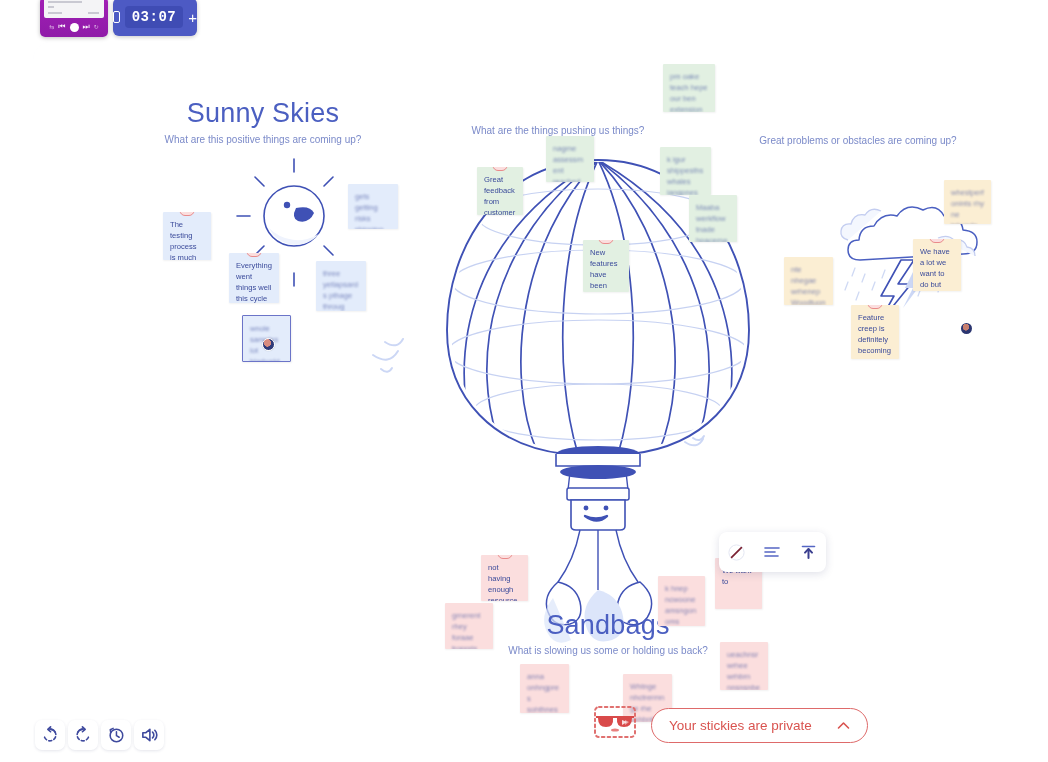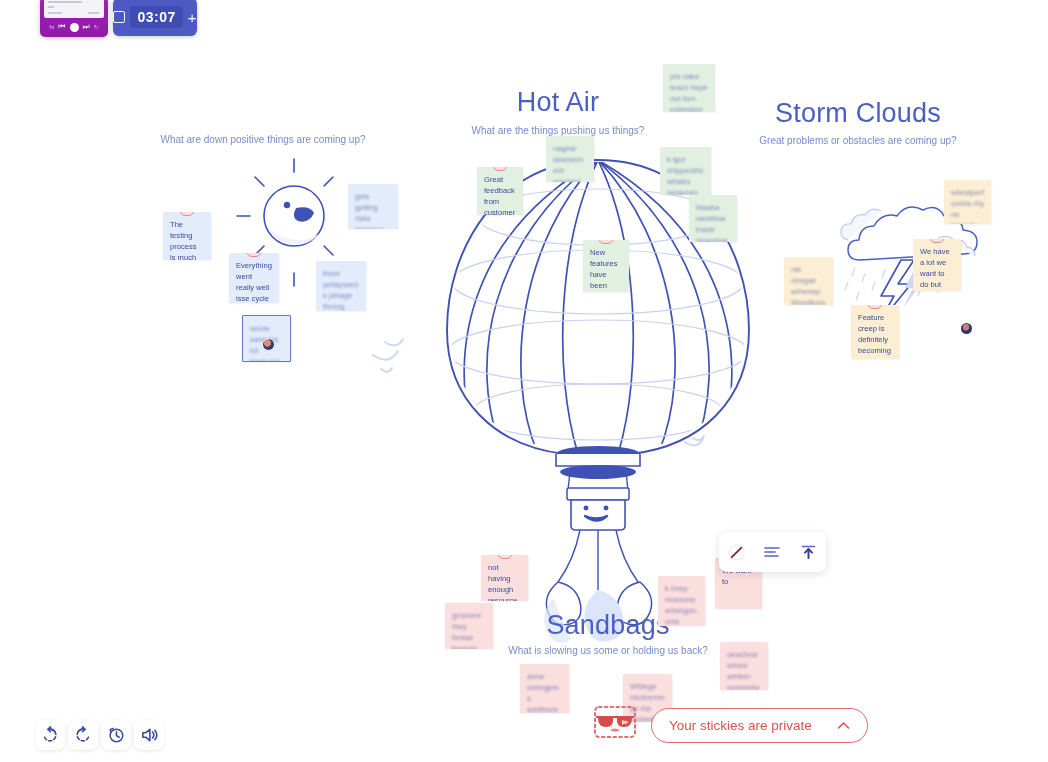--- a/index.html
+++ b/index.html
@@ -80,21 +80,21 @@
   #timer-stop {
     width: 12px; height: 12px; border-radius: 2px;
     border: 1.6px solid #ffffff; cursor: pointer;
   }
   #timer-value {
     background: #3f4cb4;
     color: #ffffff;
     font-size: 14px; font-weight: bold;
     letter-spacing: .5px;
     padding: 3px 7px; border-radius: 4px;
-    font-family: Liberation Sans, sans-serif;
+    font-family: Liberation Mono, monospace;
   }
   #timer-plus {
     color: #ffffff; font-size: 15px; line-height: 1;
     cursor: pointer; font-weight: 300;
   }
 
   
   .quad-title {
     position: absolute;
     color: #4b5fc1;
@@ -314,39 +314,38 @@
           <path d="M583 488 q6 30 22 52"></path>
           <path d="M565 488 v60"></path>
         </g>
         <path d="M525 540 q-16 14 -10 30 q6 16 22 12 q14 -4 10 -22 q-4 -16 -22 -20 z" fill="#ffffff" stroke="#3f51b5" stroke-width="1.5"></path>
         <path d="M607 540 q16 14 10 30 q-6 16 -22 12 q-14 -4 -10 -22 q4 -16 22 -20 z" fill="#ffffff" stroke="#3f51b5" stroke-width="1.5"></path>
         <path d="M565 548 q-18 16 -12 36 q6 20 26 14 q16 -6 10 -28 q-6 -18 -24 -22 z" fill="#dce5fa" stroke="none"></path>
         <path d="M520 556 q-14 18 -6 34 q8 16 24 8" fill="#dce5fa" stroke="none" opacity=".7"></path>
       </g>
     </svg>
 
-    <div class="quad-sub" style="left:100px; top:92px; width:260px;">What are down positive things are coming up?</div>
-
-    <div class="quad-title" style="left:415px; top:45px; width:220px;">Hot Air</div>
+    <div class="quad-title" style="left:120px; top:56px; width:220px;">Sunny Skies</div>
+    <div class="quad-sub" style="left:100px; top:92px; width:260px;">What are this positive things are coming up?</div>
+
     <div class="quad-sub" style="left:395px; top:83px; width:260px;">What are the things pushing us things?</div>
 
-    <div class="quad-title" style="left:700px; top:56px; width:250px;">Storm Clouds</div>
     <div class="quad-sub" style="left:695px; top:93px; width:260px;">Great problems or obstacles are coming up?</div>
 
     <div class="quad-title" style="left:465px; top:568px; width:220px;">Sandbags</div>
     <div class="quad-sub" style="left:455px; top:603px; width:240px;">What is slowing us some or holding us back?</div>
 
     <div class="sticky blue" style="left:130px; top:170px; width:48px; height:48px;">
       <span class="vote-badge">1</span>
       <span class="txt">The testing process is much improved!</span>
     </div>
 
     <div class="sticky blue" style="left:196px; top:211px; width:50px; height:50px;">
       <span class="vote-badge">1</span>
-      <span class="txt">Everything went really well isse cycle</span>
+      <span class="txt">Everything went things well this cycle</span>
     </div>
 
     <div class="sticky blue blur" style="left:315px; top:142px; width:50px; height:45px;">
       <span class="txt">gets getting risks shipping more just readme</span>
     </div>
 
     <div class="sticky blue blur" style="left:283px; top:219px; width:50px; height:50px;">
       <span class="txt">three yetlapsards pthage throug thup times thermhours</span>
     </div>
 

